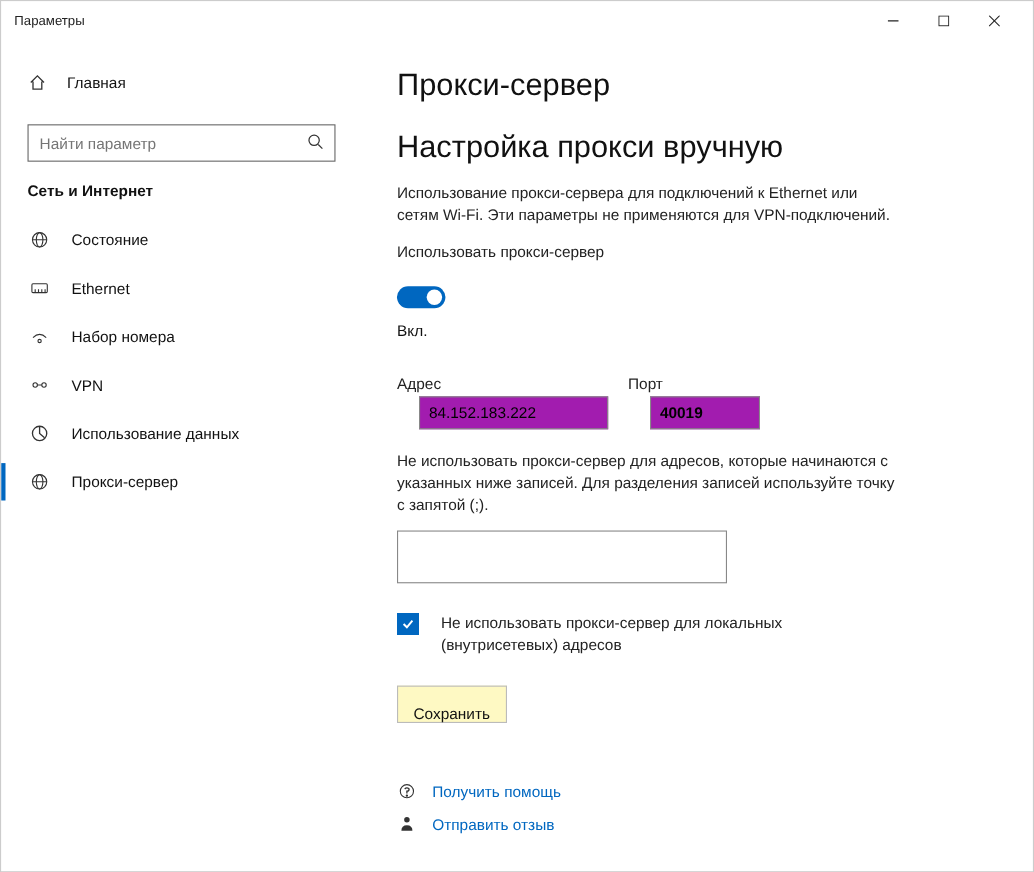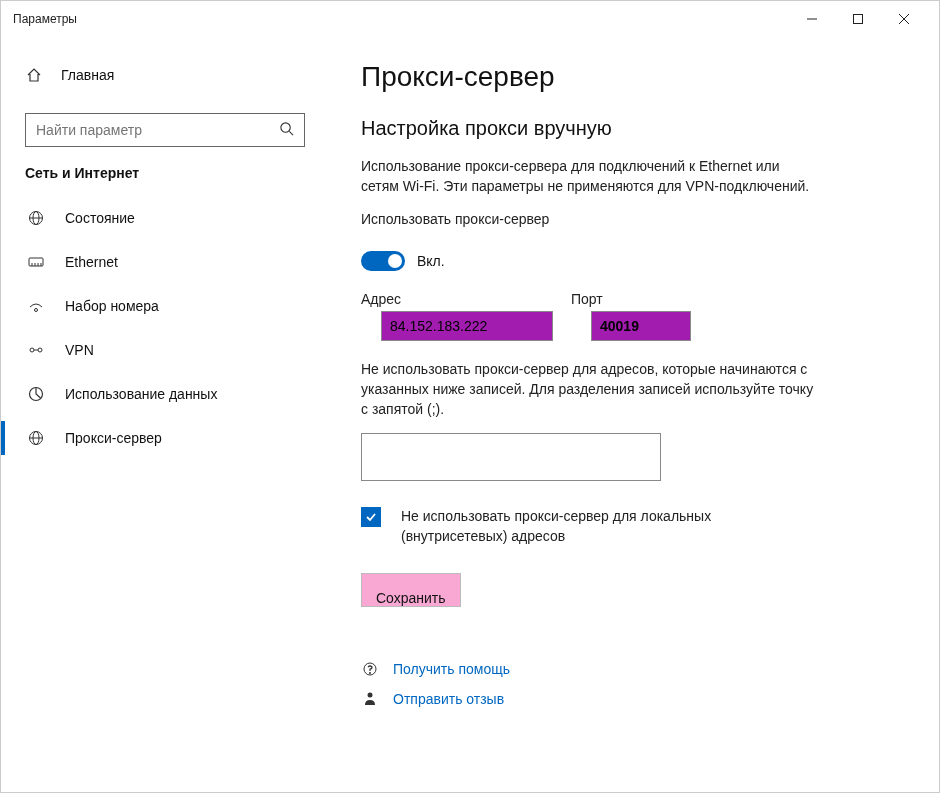--- a/index.html
+++ b/index.html
@@ -13,37 +13,37 @@
 .home-row { display: flex; align-items: center; gap: 18px; height: 40px; font-size: 14px; color: #111; margin-bottom: 18px; }
 .search-box { width: 280px; height: 34px; border: 1px solid #666; display: flex; align-items: center; padding: 0 10px; margin-bottom: 18px; }
 .search-box input { flex: 1; border: none; outline: none; font-size: 14px; color: #666; background: transparent; }
 .search-icon { color: #333; font-size: 15px; }
 .category { font-size: 14px; font-weight: 600; color: #111; margin: 8px 0 18px; }
 .nav-item { display: flex; align-items: center; gap: 20px; height: 38px; padding-left: 2px; margin: 6px 0; font-size: 14px; color: #111; position: relative; }
 .nav-item.selected::before { content: ""; position: absolute; left: -24px; top: 2px; bottom: 2px; width: 4px; background: #0067c0; }
 .icon-slot { width: 18px; display: flex; justify-content: center; }
 .content { flex: 1; padding: 24px 40px 24px 30px; overflow-y: auto; }
 h1 { font-size: 28px; font-weight: 400; color: #111; margin-bottom: 24px; }
-h2 { font-size: 20px; font-weight: 400; color: #111; margin-bottom: 16px; }
+h2 { font-size: 28px; font-weight: 400; color: #111; margin-bottom: 16px; }
 p { font-size: 14px; color: #222; line-height: 1.45; margin-bottom: 14px; max-width: 460px; }
 .label { font-size: 14px; color: #222; margin-bottom: 24px; }
-.toggle-row { display: flex; align-items: center; gap: 12px; margin-bottom: 20px; }
+.toggle-row { display: flex; gap: 12px; margin-bottom: 32px; flex-direction: column; }
 .toggle { width: 44px; height: 20px; border-radius: 10px; background: #0067c0; position: relative; }
 .toggle::after { content: ""; position: absolute; right: 3px; top: 3px; width: 14px; height: 14px; border-radius: 50%; background: #fff; }
 .toggle-state { font-size: 14px; color: #111; }
 .field-row { display: flex; gap: 18px; margin-bottom: 18px; }
 .field-col .field-label { font-size: 14px; color: #222; margin-bottom: 4px; }
 .field-col input { height: 30px; border: 1px solid #888; padding: 0 8px; font-size: 14px; background: #a21caf; margin-left: 20px; }
 .addr-input { width: 172px; }
 .port-input { width: 100px; font-weight: bold; }
 .textarea { width: 300px; height: 48px; border: 1px solid #888; margin-bottom: 22px; padding: 6px; font-size: 14px; resize: none; }
 .check-row { display: flex; align-items: flex-start; gap: 20px; margin-bottom: 26px; max-width: 440px; }
 .checkbox { width: 20px; height: 20px; background: #0067c0; display: flex; align-items: center; justify-content: center; color: #fff; font-size: 14px; flex-shrink: 0; }
 .check-label { font-size: 14px; color: #222; line-height: 1.4; }
-.save-btn { height: 32px; padding: 16px 14px; border: 1px solid #bbb; background: #f9a8d4; font-size: 14px; color: #111; margin-bottom: 54px; cursor: pointer; }
+.save-btn { height: 32px; padding: 16px 14px; border: 1px solid #bbb; background: #fef9c3; font-size: 14px; color: #111; margin-bottom: 54px; cursor: pointer; }
 .link-row { display: flex; align-items: center; gap: 14px; margin-bottom: 14px; font-size: 14px; }
 .link-row .link-icon { width: 18px; display: flex; justify-content: center; color: #333; }
 .link-text { color: #0067c0; }
 </style>
 </head>
 <body>
 
 <div class="titlebar">
   <span class="titlebar-title">Параметры</span>
   <span class="titlebar-spacer"></span>

